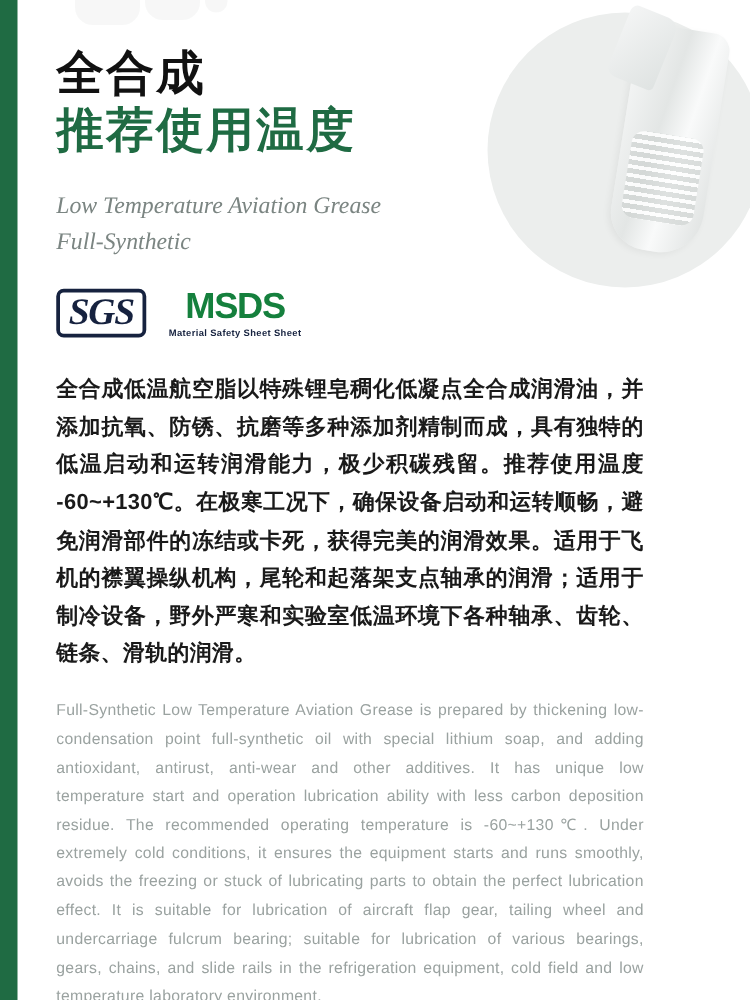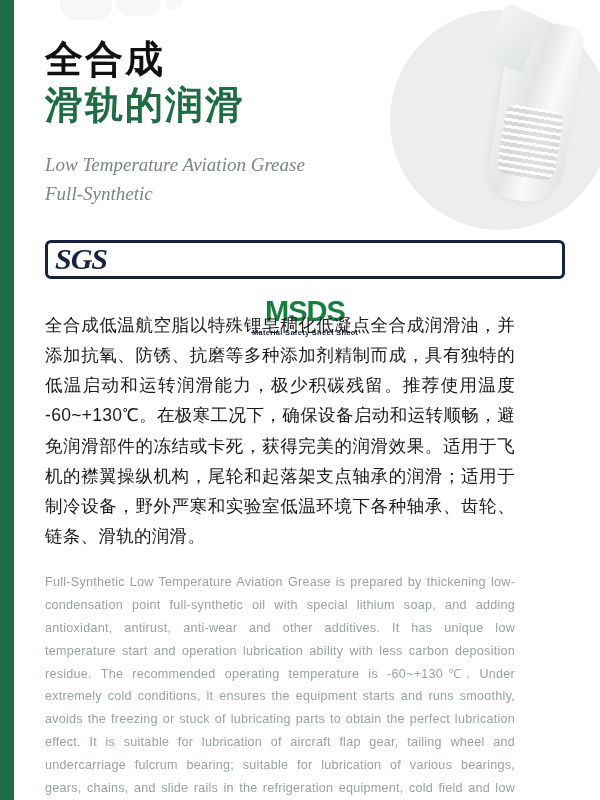--- a/index.html
+++ b/index.html
@@ -130,25 +130,25 @@
     margin-top: 22px;
     font-family: "Liberation Serif", serif;
     font-style: italic;
     font-size: 19px;
     color: #7b8582;
     line-height: 1.5;
   }
   .title-en div { white-space: nowrap; }
 
   .cert-row {
-    margin-top: 32px;
+    margin-top: 18px;
     display: flex;
+    align-items: flex-end;
     gap: 18px;
     height: 44px;
-    flex-direction: column;
   }
   .sgs {
     position: relative;
     font-family: "Liberation Serif", serif;
     font-weight: bold;
     font-size: 30px;
     color: #16223f;
     font-style: italic;
     letter-spacing: -1px;
     padding: 1px 7px 2px 7px;
@@ -185,20 +185,21 @@
   }
 
   .desc-cn {
     margin-top: 26px;
     width: 470px;
     font-size: 17.5px;
     color: #1a1a1a;
     line-height: 1.72;
     letter-spacing: 0.3px;
     text-align: justify;
+    font-weight: bold;
   }
   .desc-en {
     margin-top: 20px;
     width: 470px;
     font-size: 12.6px;
     color: #9aa2a0;
     line-height: 1.82;
     letter-spacing: 0.25px;
     text-align: justify;
   }
@@ -218,21 +219,21 @@
 
   <div class="photo-area">
     <div class="photo-circle"></div>
     <div class="photo-nozzle"></div>
     <div class="photo-tip"></div>
   </div>
 
   <div class="content">
 
     <div class="title-cn-1">全合成</div>
-    <div class="title-cn-2">滑轨的润滑</div>
+    <div class="title-cn-2">推荐使用温度</div>
 
     <div class="title-en">
       <div>Low Temperature Aviation Grease</div>
       <div>Full-Synthetic</div>
     </div>
 
     <div class="cert-row">
       <div class="sgs">SGS</div>
       <div class="msds-wrap">
         <div class="msds">MSDS</div>

